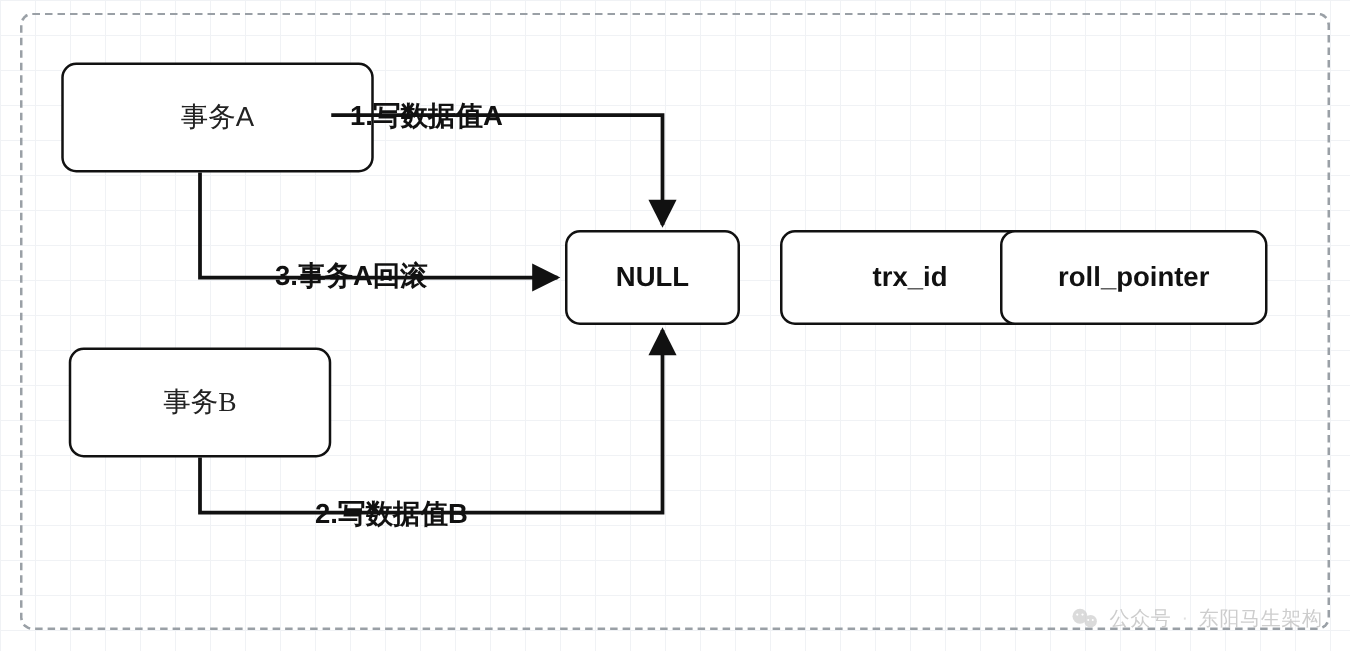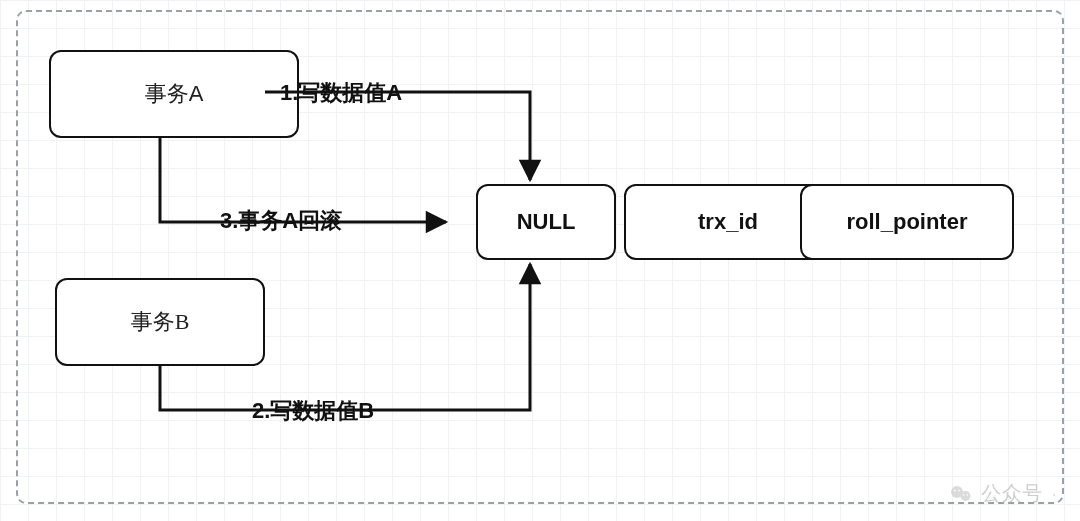--- a/index.html
+++ b/index.html
@@ -42,21 +42,21 @@
     border-radius: 12px;
     display: flex;
     align-items: center;
     justify-content: center;
     font-weight: 700;
     font-size: 22px;
     color: #111;
     height: 76px;
     top: 184px;
   }
-  .cell.c1 { left: 476px; width: 140px; }
+  .cell.c1 { left: 452px; width: 140px; }
   .cell.c2 { left: 624px; width: 208px; }
   .cell.c3 { left: 800px; width: 214px; }
   .edge-label {
     position: absolute;
     font-weight: 700;
     font-size: 22px;
     color: #111;
     background: transparent;
     white-space: nowrap;
   }
@@ -70,21 +70,21 @@
     pointer-events: none;
   }
   .watermark {
     position: absolute;
     right: 22px;
     bottom: 14px;
     display: flex;
     align-items: center;
     gap: 8px;
     color: #bdbdbd;
-    font-size: 20px;
+    font-size: 16px;
     opacity: 0.75;
     letter-spacing: 0.5px;
   }
   .watermark .dot { opacity: 0.6; }
   .wm-icon {
     width: 24px; height: 24px;
     display: inline-flex; align-items: center; justify-content: center;
   }
 </style>
 </head>
@@ -133,13 +133,14 @@
       <circle cx="8" cy="10" r="6"></circle>
       <circle cx="16.5" cy="14" r="5"></circle>
       <circle cx="5.8" cy="8.6" r="0.9" fill="#fff"></circle>
       <circle cx="10" cy="8.6" r="0.9" fill="#fff"></circle>
       <circle cx="14.6" cy="13" r="0.8" fill="#fff"></circle>
       <circle cx="18.2" cy="13" r="0.8" fill="#fff"></circle>
     </svg>
   </span>
   <span>公众号</span>
   <span class="dot">·</span>
+  <span>东阳马生架构</span>
 </div>
 
 </body></html>

